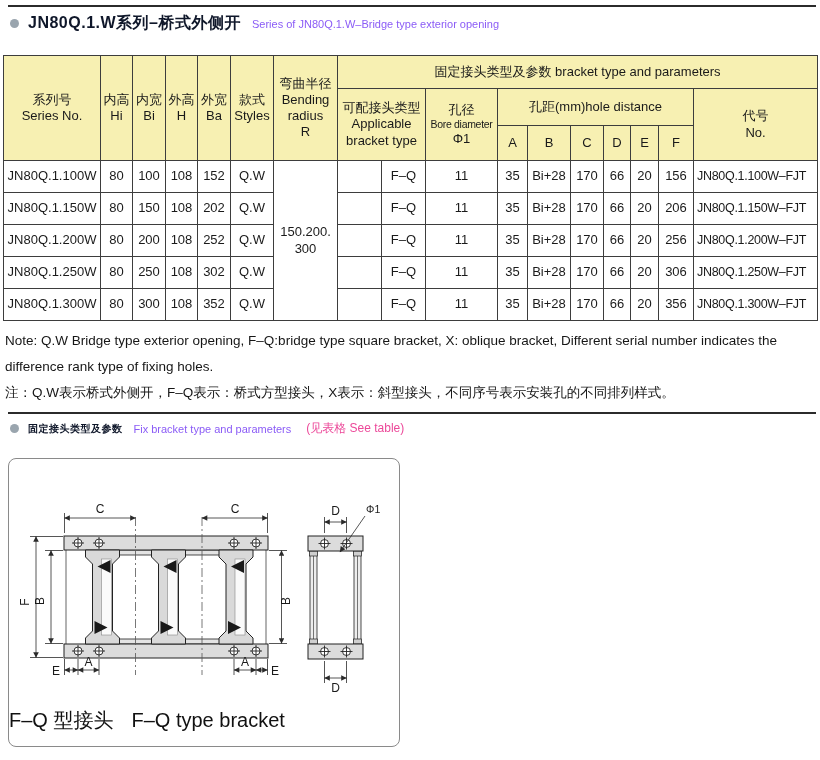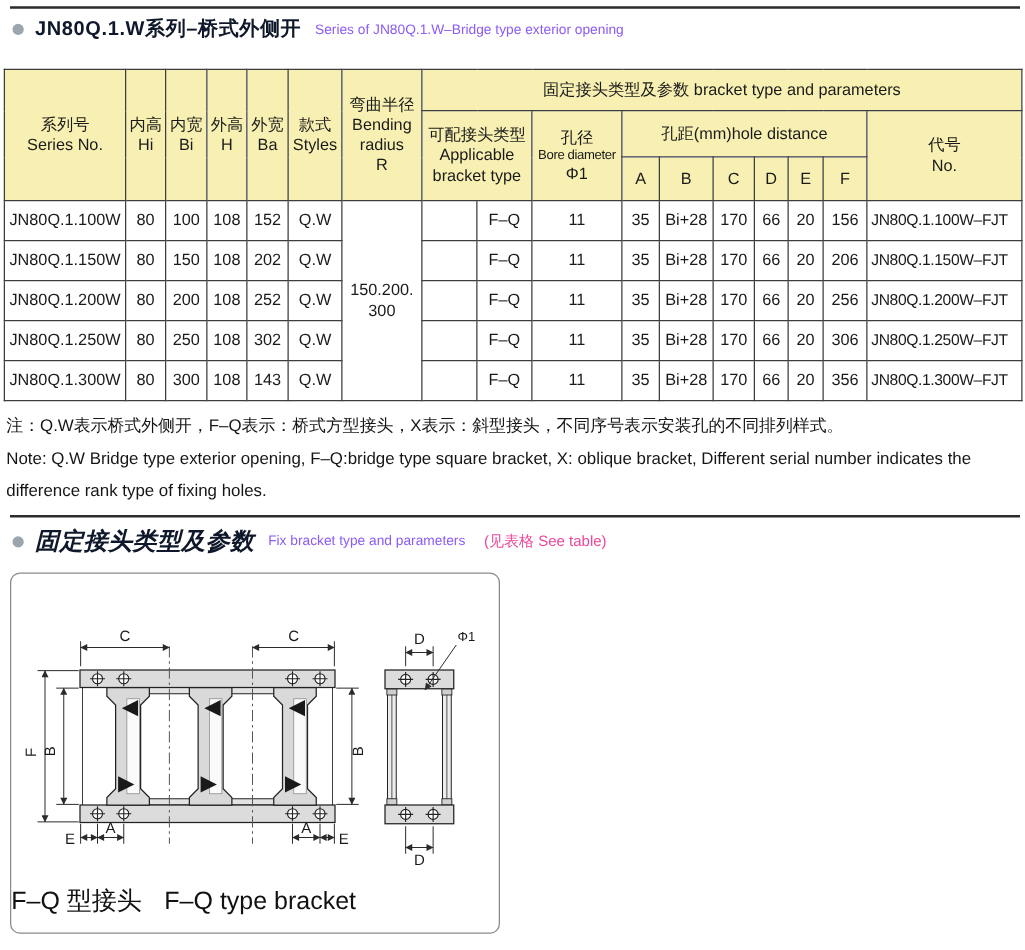--- a/index.html
+++ b/index.html
@@ -217,46 +217,46 @@
       <td>66</td>
       <td>20</td>
       <td>306</td>
       <td class="code-cell">JN80Q.1.250W–FJT</td>
     </tr>
     <tr>
       <td>JN80Q.1.300W</td>
       <td>80</td>
       <td>300</td>
       <td>108</td>
-      <td>143</td>
+      <td>352</td>
       <td>Q.W</td>
       <td></td>
       <td>F–Q</td>
       <td>11</td>
       <td>35</td>
       <td>Bi+28</td>
       <td>170</td>
       <td>66</td>
       <td>20</td>
       <td>356</td>
       <td class="code-cell">JN80Q.1.300W–FJT</td>
     </tr>
   </tbody>
 </table>
 
 <div id="notes">
+  <div>Note: Q.W Bridge type exterior opening, F–Q:bridge type square bracket, X: oblique bracket, Different serial number indicates the difference rank type of fixing holes.</div>
   <div>注：Q.W表示桥式外侧开，F–Q表示：桥式方型接头，X表示：斜型接头，不同序号表示安装孔的不同排列样式。</div>
-  <div>Note: Q.W Bridge type exterior opening, F–Q:bridge type square bracket, X: oblique bracket, Different serial number indicates the difference rank type of fixing holes.</div>
 </div>
 
 <div class="rule" id="rule-mid"></div>
 
 <div class="sec-head" id="section2-head">
   <span class="bullet"></span>
-  <span class="zh-title" style="font-size:19px;font-style:italic;">固定接头类型及参数</span>
+  <span class="zh-title" style="font-size:10px;">固定接头类型及参数</span>
   <span class="en-title">Fix bracket type and parameters</span>
   <span class="hint">(见表格 See table)</span>
 </div>
 
 <div id="drawing-box">
   <svg width="390" height="244" viewBox="0 0 390 244">
     <defs>
       <marker id="ar" viewBox="0 0 10 10" markerWidth="9" markerHeight="7" refX="9.5" refY="5" orient="auto-start-reverse">
         <path d="M0,0 L10,5 L0,10 z" fill="#2b2b2b"></path>
       </marker>

